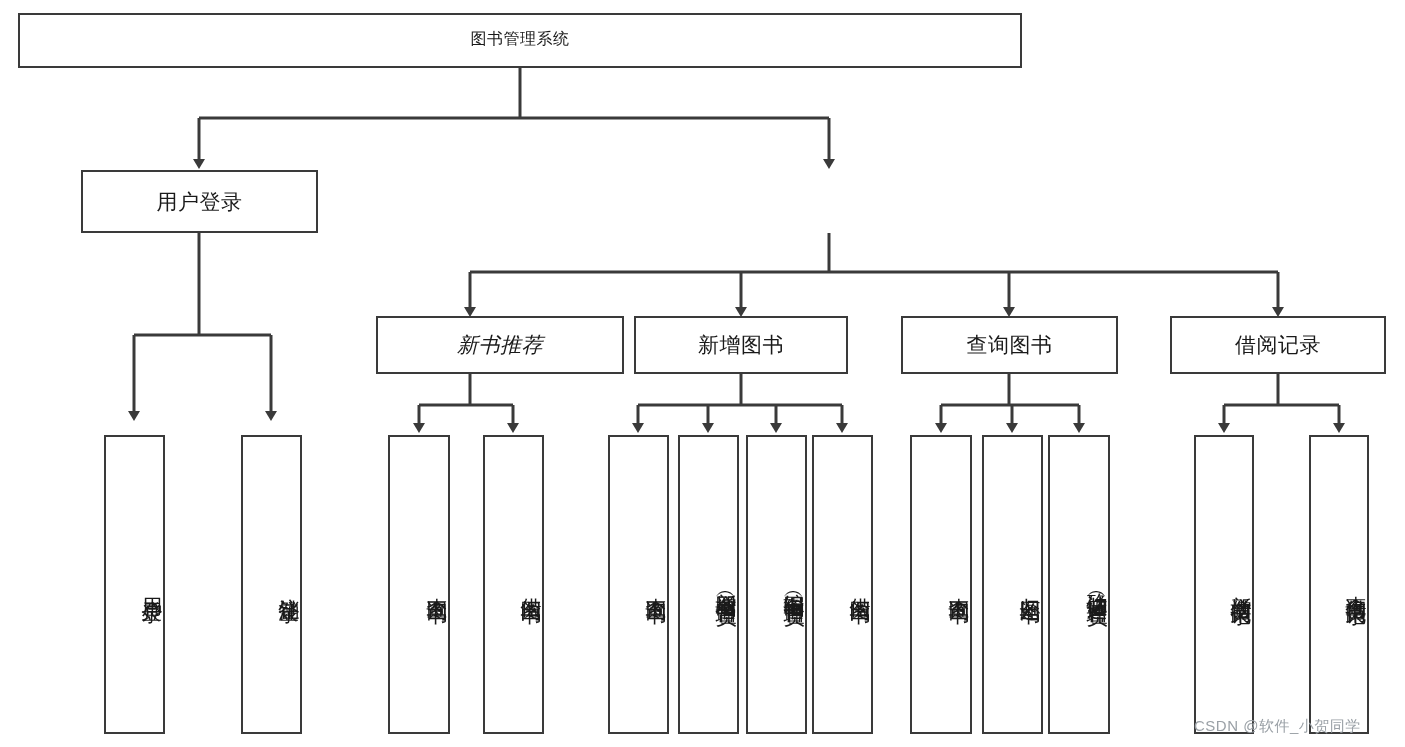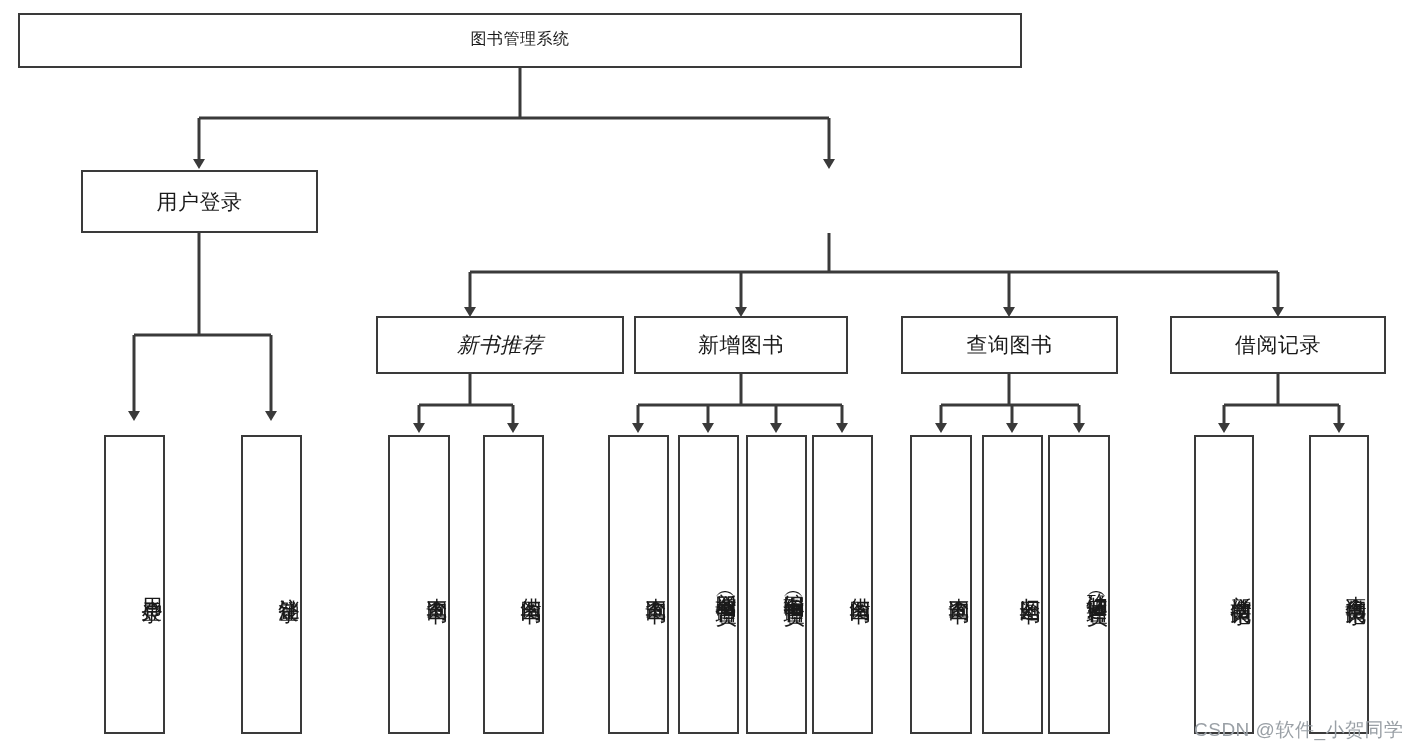--- a/index.html
+++ b/index.html
@@ -45,21 +45,21 @@
     line-height: 1.05;
     padding: 6px 0;
     text-align: center;
   }
   .node-title {
     font-size: 16px;
     font-family: Liberation Mono, monospace;
   }
   .watermark {
     position: absolute;
-    font-size: 19px;
+    font-size: 15px;
     color: #9aa0a6;
     white-space: nowrap;
     letter-spacing: 0.5px;
     pointer-events: none;
   }
 </style>
 </head>
 <body>
 
 <div id="diagram-root">

